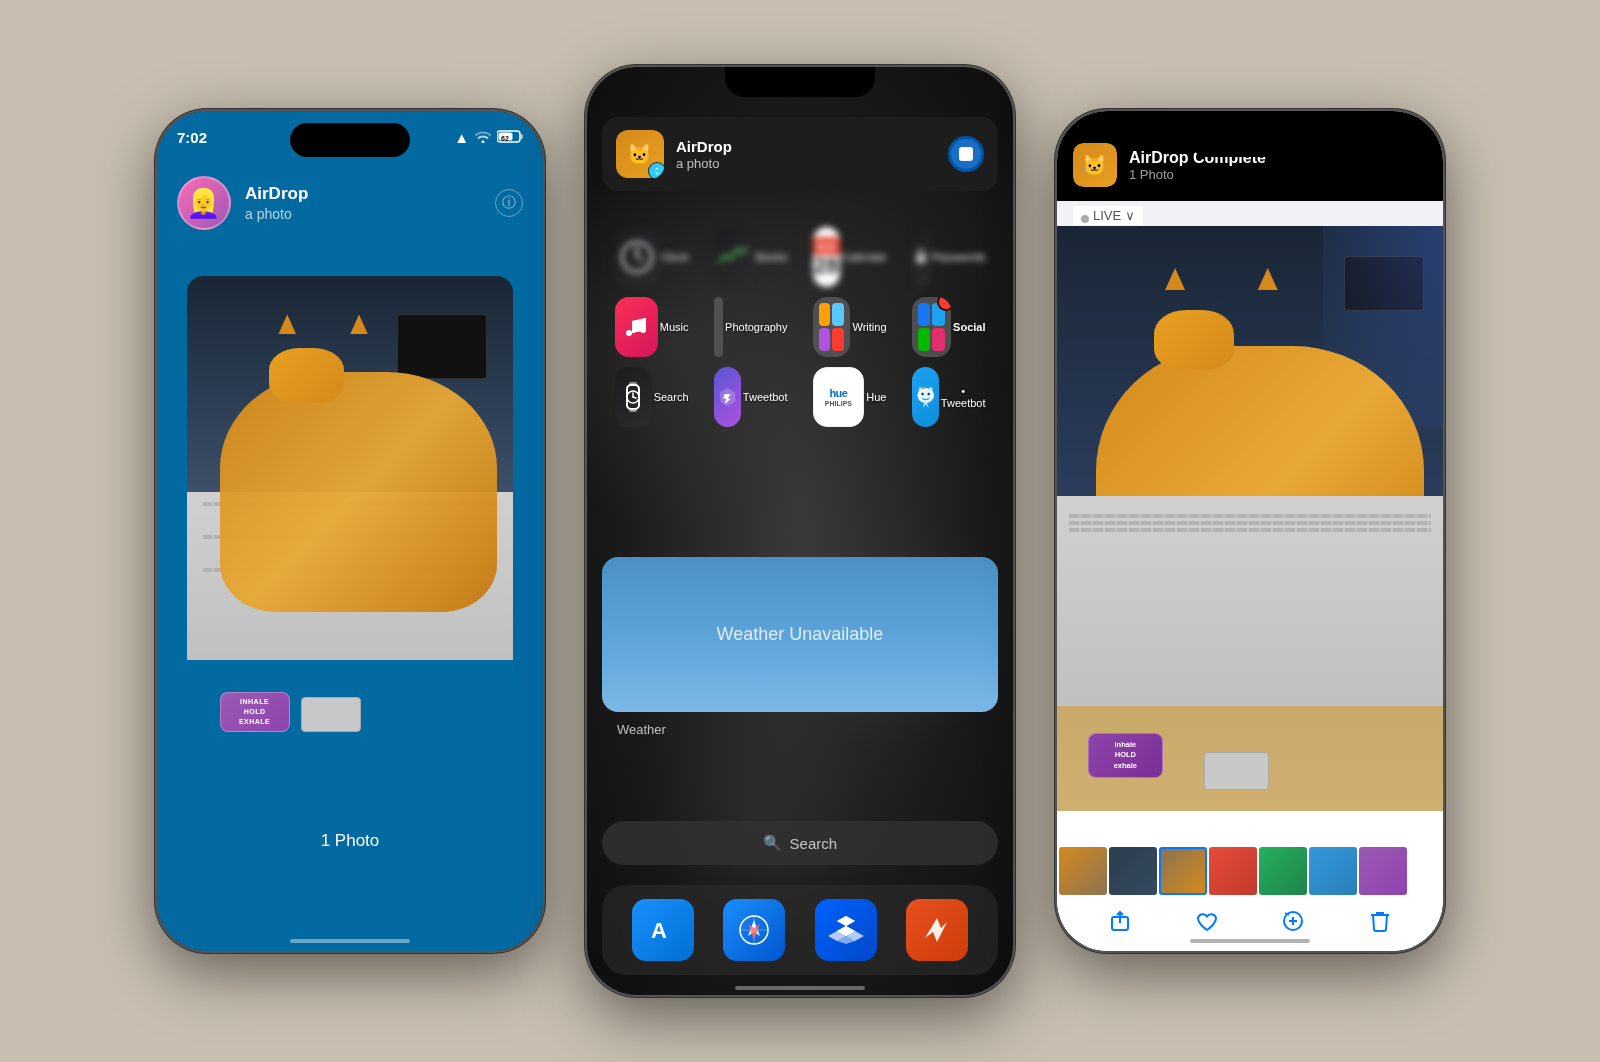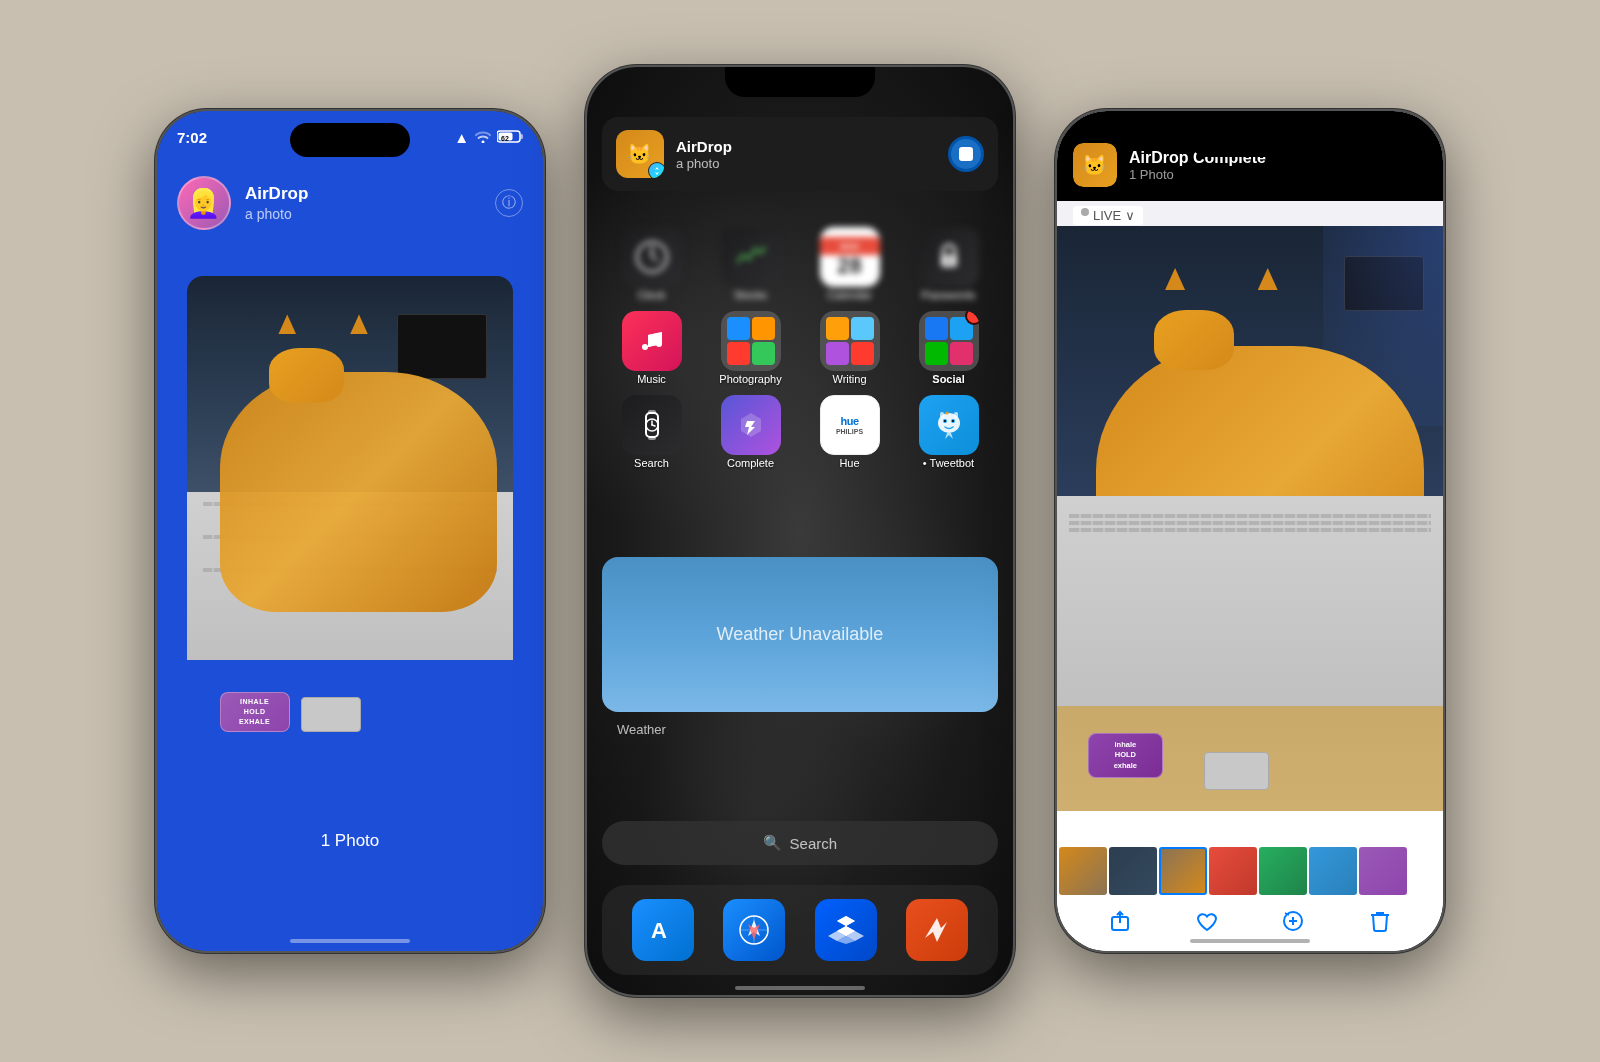--- a/index.html
+++ b/index.html
@@ -66,21 +66,21 @@
       height: 30px;
       background: #000;
       border-radius: 0 0 20px 20px;
       z-index: 100;
     }
 
     
     .phone-1-screen {
       position: absolute;
       top: 0; left: 0; right: 0; bottom: 0;
-      background: #1d4ed8;
+      background: #0369a1;
       border-radius: 50px;
       overflow: hidden;
     }
 
     .phone-1-status {
       position: absolute;
       top: 18px;
       left: 20px;
       right: 20px;
       display: flex;
@@ -353,21 +353,21 @@
 
     .apps-row {
       display: flex;
       justify-content: space-around;
       margin-bottom: 10px;
     }
 
     .app-icon {
       width: 74px;
       display: flex;
-      flex-direction: column;
+      flex-direction: row;
       align-items: center;
       gap: 2px;
     }
 
     .app-icon-img {
       width: 60px;
       height: 60px;
       border-radius: 14px;
       display: flex;
       align-items: center;
@@ -535,21 +535,21 @@
     .p3-notif-sub {
       color: rgba(255,255,255,0.6);
       font-size: 13px;
     }
 
     .live-badge {
       position: absolute;
       top: 95px;
       left: 16px;
       display: flex;
-      align-items: flex-start;
+      align-items: flex-end;
       gap: 4px;
       color: #555;
       font-size: 13px;
       background: white;
       padding: 2px 8px;
       border-radius: 4px;
     }
 
     .live-dot {
       width: 8px;
@@ -851,21 +851,21 @@
         </div>
 
         <div class="app-icon">
           <div class="app-icon-img app-shortcuts">
             <svg width="36" height="36" viewBox="0 0 36 36">
               <path d="M18 6 L28 12 L28 24 L18 30 L8 24 L8 12 Z" fill="none" stroke="white" stroke-width="0"></path>
               <polygon points="18,6 28,12 28,24 18,30 8,24 8,12" fill="rgba(255,255,255,0.2)"></polygon>
               <path d="M14 14 L22 14 L18 20 L22 20 L14 28 L16 20 L12 20 Z" fill="white"></path>
             </svg>
           </div>
-          <span class="app-label">Complete</span>
+          <span class="app-label">Tweetbot</span>
         </div>
 
         <div class="app-icon">
           <div class="app-icon-img app-hue" style="background:white;flex-direction:column;">
             <div style="color:#0070d2;font-size:11px;font-weight:900;letter-spacing:-0.5px;line-height:1;">hue</div>
             <div style="color:#555;font-size:7px;font-weight:600;margin-top:1px;">PHILIPS</div>
           </div>
           <span class="app-label">Hue</span>
         </div>
 

